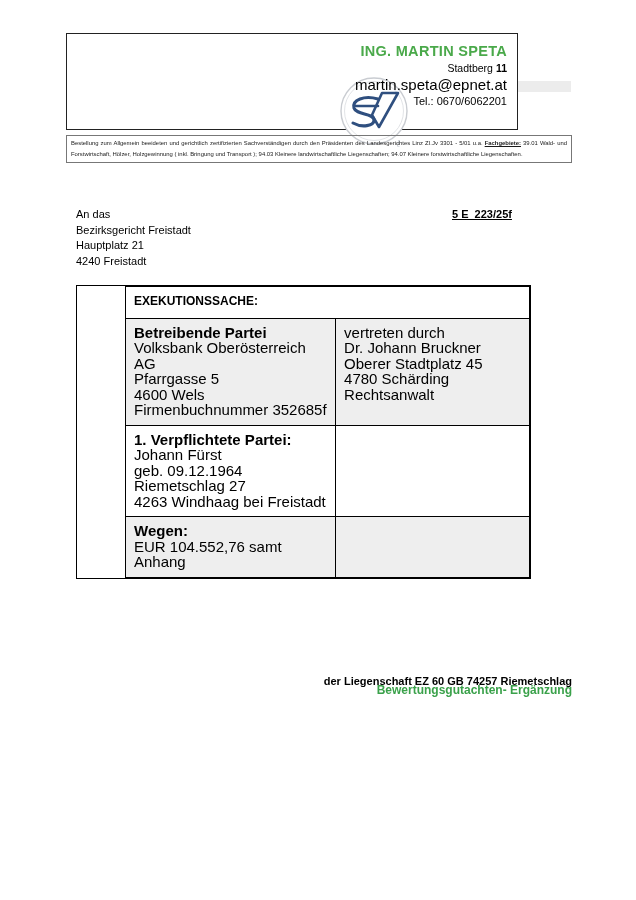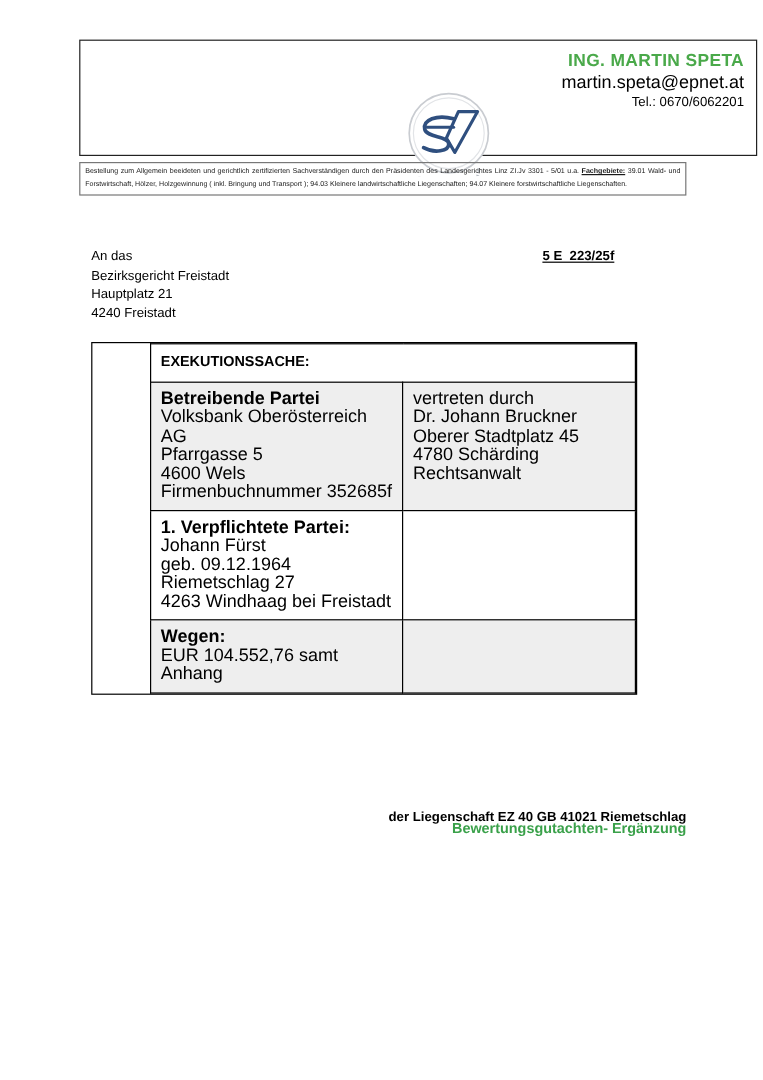--- a/index.html
+++ b/index.html
@@ -23,21 +23,21 @@
     width: 636px;
     height: 900px;
     background: #ffffff;
   }
 
   
   .letterhead {
     position: absolute;
     left: 66px;
     top: 33px;
-    width: 565px;
+    width: 452px;
     height: 97px;
     border: 1px solid #222222;
     box-sizing: border-box;
     background: #ffffff;
   }
 
   .gray-band-left {
     position: absolute;
     left: 67px;
     top: 81px;
@@ -216,20 +216,21 @@
         <path d="M18 31 L40 31" stroke="#2f4f7f" stroke-width="2.6" stroke-linecap="round"></path>
         <path id="ringpath" d="M 36 66 m -26 0 a 26 26 0 1 0 52 0" fill="none" stroke="none"></path>
         <text font-size="3.1" fill="#6b7785" font-family="'Liberation Sans',sans-serif" letter-spacing="0.5">
           <textPath href="#ringpath" startOffset="8%">ALLGEMEIN BEEIDETER SACHVERSTÄNDIGER</textPath>
         </text>
       </svg>
     </div>
 
     <div class="company-block">
       <div class="company-name">ING. MARTIN SPETA</div>
+      <div class="company-street"><span>Stadtberg</span> <b>11</b></div>
       <div class="company-mail">martin.speta@epnet.at</div>
       <div class="company-tel">Tel.: 0670/6062201</div>
     </div>
   </div>
 
   <div class="bestellung">
     <span>Bestellung zum Allgemein beeideten und gerichtlich zertifizierten Sachverständigen durch den Präsidenten des Landesgerichtes Linz ZI.Jv 3301 - 5/01 u.a. </span><b>Fachgebiete:</b><span> 39.01    Wald- und Forstwirtschaft, Hölzer, Holzgewinnung ( inkl. Bringung und Transport ); 94.03 Kleinere landwirtschaftliche Liegenschaften; 94.07 Kleinere forstwirtschaftliche Liegenschaften.</span>
   </div>
 
   <div class="addressee">
@@ -281,16 +282,16 @@
               <div>EUR 104.552,76 samt Anhang</div>
             </td>
             <td class="cell-right">&nbsp;</td>
           </tr>
         </tbody>
     </table>
   </div>
 
   <div class="report-title">Bewertungsgutachten- Ergänzung</div>
   <div class="report-subtitle">
-    <div>der Liegenschaft EZ 40 GB 41021 Riemetschlag</div>
+    <div>der Liegenschaft EZ 60 GB 74257 Riemetschlag</div>
   </div>
 
 </div>
 
 </body></html>

